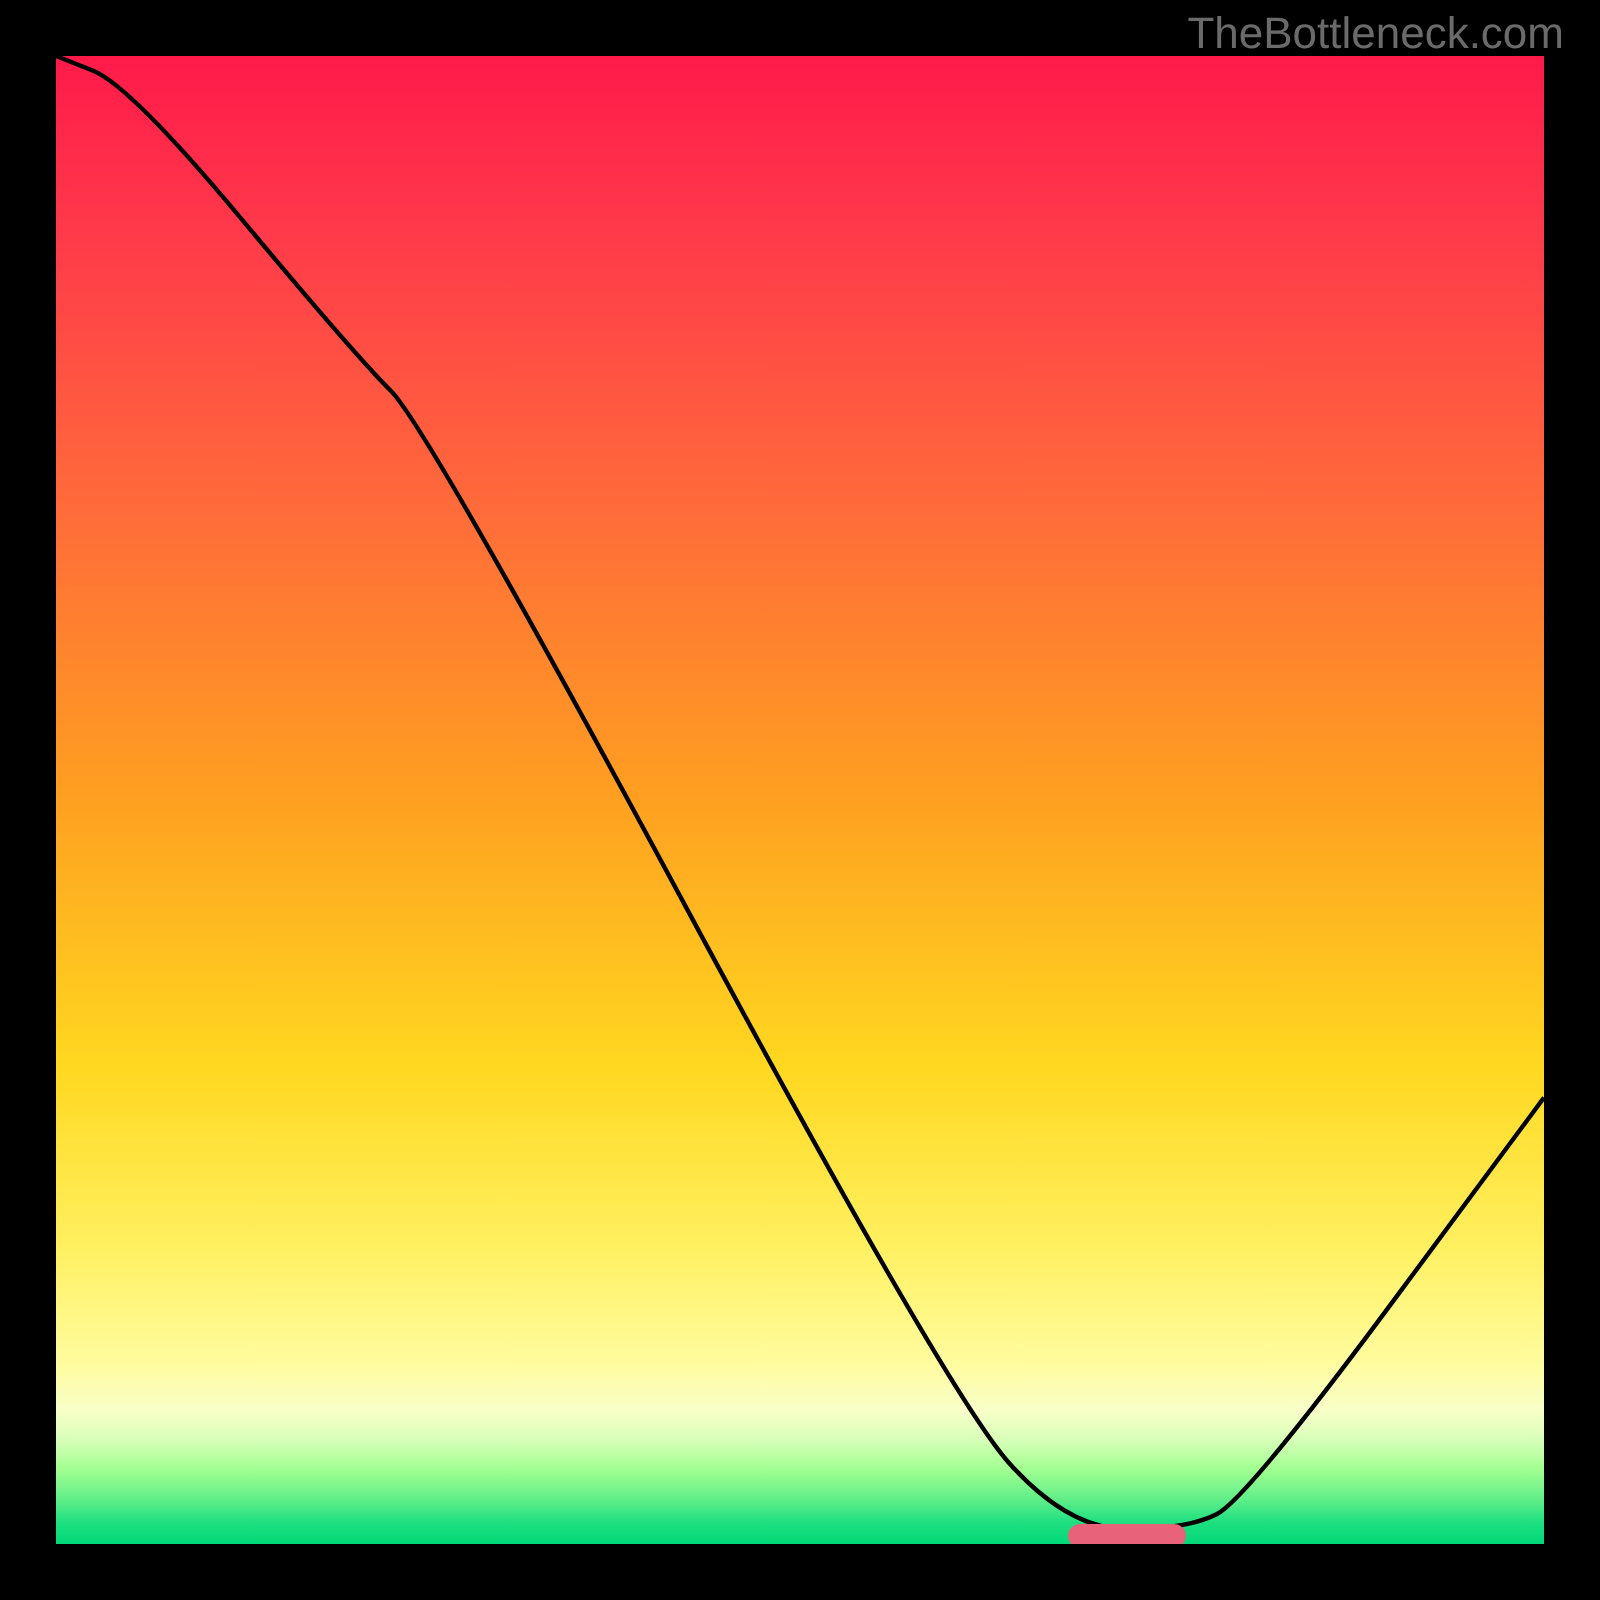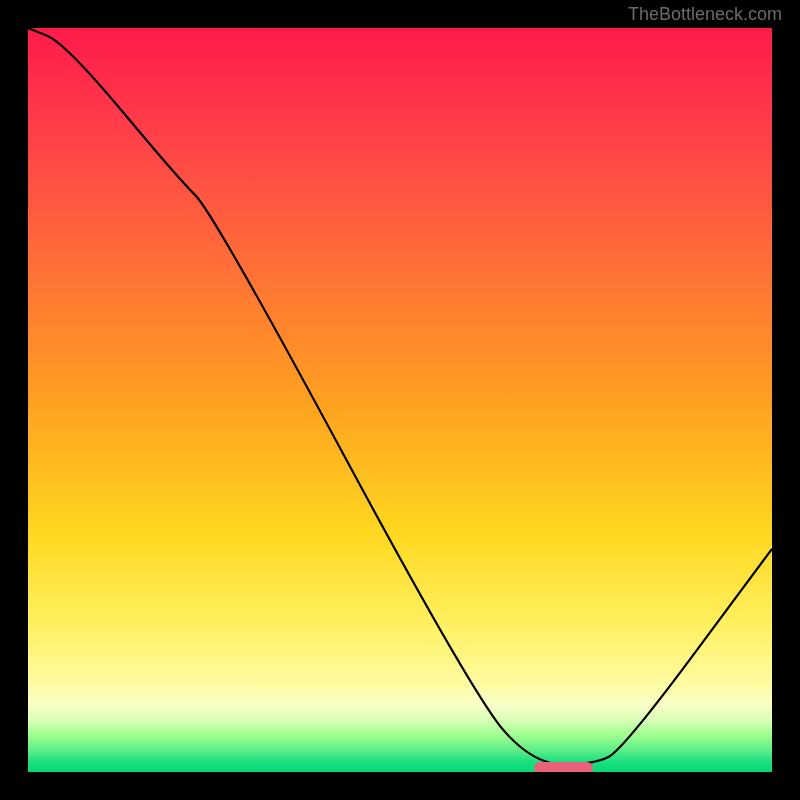--- a/index.html
+++ b/index.html
@@ -9,21 +9,21 @@
     height: 800px;
     background: #000;
     position: relative;
     font-family: Arial, sans-serif;
   }
   .watermark {
     position: absolute;
     top: 4px;
     right: 18px;
     color: #6a6a6a;
-    font-size: 18px;
+    font-size: 22px;
     font-weight: 400;
     z-index: 10;
   }
   .plot-area {
     position: absolute;
     left: 28px;
     top: 28px;
     width: 744px;
     height: 744px;
     overflow: hidden;

